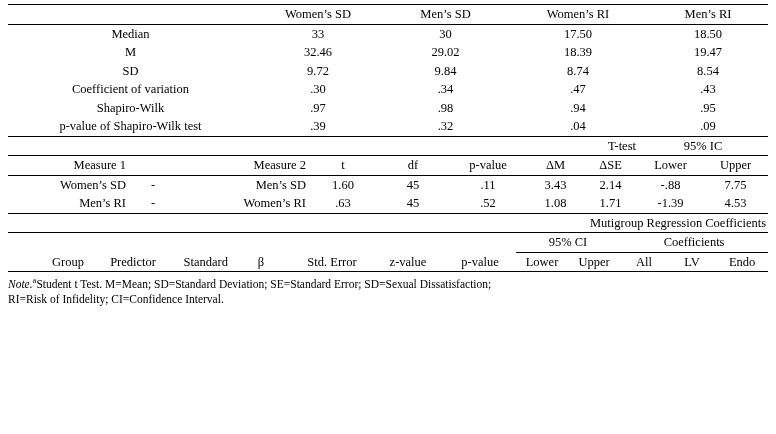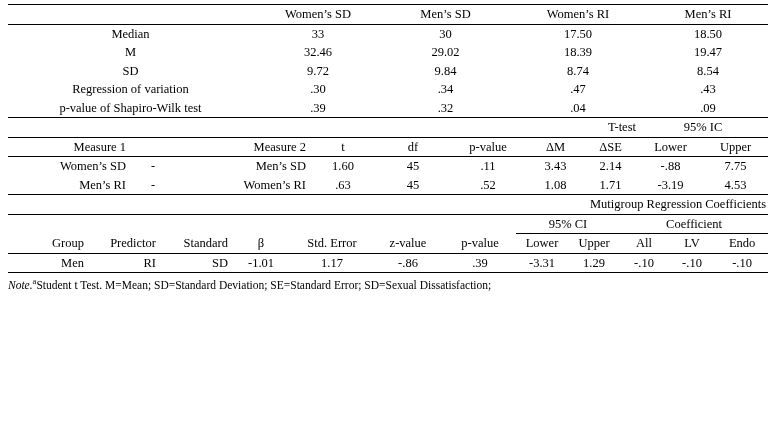--- a/index.html
+++ b/index.html
@@ -89,25 +89,32 @@
         <td class="c">19.47</td>
       </tr>
       <tr>
         <td class="c">SD</td>
         <td class="c">9.72</td>
         <td class="c">9.84</td>
         <td class="c">8.74</td>
         <td class="c">8.54</td>
       </tr>
       <tr>
-        <td class="c">Regression of variation</td>
+        <td class="c">Coefficient of variation</td>
         <td class="c">.30</td>
         <td class="c">.34</td>
         <td class="c">.47</td>
         <td class="c">.43</td>
+      </tr>
+      <tr>
+        <td class="c">Shapiro-Wilk</td>
+        <td class="c">.97</td>
+        <td class="c">.98</td>
+        <td class="c">.94</td>
+        <td class="c">.95</td>
       </tr>
       <tr class="rule-bot">
         <td class="c">p-value of Shapiro-Wilk test</td>
         <td class="c">.39</td>
         <td class="c">.32</td>
         <td class="c">.04</td>
         <td class="c">.09</td>
       </tr>
     </tbody>
   </table>
@@ -156,21 +163,21 @@
       </tr>
       <tr class="rule-bot">
         <td class="l">Men’s RI</td>
         <td class="c">-</td>
         <td class="l">Women’s RI</td>
         <td class="c">.63</td>
         <td class="c">45</td>
         <td class="c">.52</td>
         <td class="c">1.08</td>
         <td class="c">1.71</td>
-        <td class="c">-3.19</td>
+        <td class="c">-1.39</td>
         <td class="c">4.53</td>
       </tr>
     </tbody>
   </table>
 
   <table class="tbl">
     <colgroup>
       <col style="width:78px">
       <col style="width:72px">
       <col style="width:72px">
@@ -184,50 +191,37 @@
       <col style="width:48px">
       <col style="width:52px">
     </colgroup>
     <tbody>
       <tr class="rule-thin-bot">
         <td class="sec-title" colspan="12">Mutigroup Regression Coefficients</td>
       </tr>
       <tr>
         <td colspan="7"></td>
         <td class="c partial-border" colspan="2">95% CI</td>
-        <td class="c partial-border" colspan="3">Coefficient</td>
+        <td class="c partial-border" colspan="3">Coefficients</td>
       </tr>
       <tr class="rule-thin-bot">
         <td class="l">Group</td>
         <td class="l">Predictor</td>
         <td class="l">Standard</td>
         <td class="c">β</td>
         <td class="c">Std. Error</td>
         <td class="c">z-value</td>
         <td class="c">p-value</td>
         <td class="c">Lower</td>
         <td class="c">Upper</td>
         <td class="c">All</td>
         <td class="c">LV</td>
         <td class="c">Endo</td>
       </tr>
-      <tr class="rule-bot">
-        <td class="l">Men</td>
-        <td class="l">RI</td>
-        <td class="l">SD</td>
-        <td class="c">-1.01</td>
-        <td class="c">1.17</td>
-        <td class="c">-.86</td>
-        <td class="c">.39</td>
-        <td class="c">-3.31</td>
-        <td class="c">1.29</td>
-        <td class="c">-.10</td>
-        <td class="c">-.10</td>
-        <td class="c">-.10</td>
-      </tr>
     </tbody>
   </table>
 
   <div class="note">
     <span><i>Note.</i></span><sup>a</sup><span>Student t Test. M=Mean; SD=Standard Deviation; SE=Standard Error; SD=Sexual Dissatisfaction;</span><br>
+    <span>RI=Risk of Infidelity; CI=Confidence Interval.</span>
   </div>
 
 </div>
 
 </body></html>

